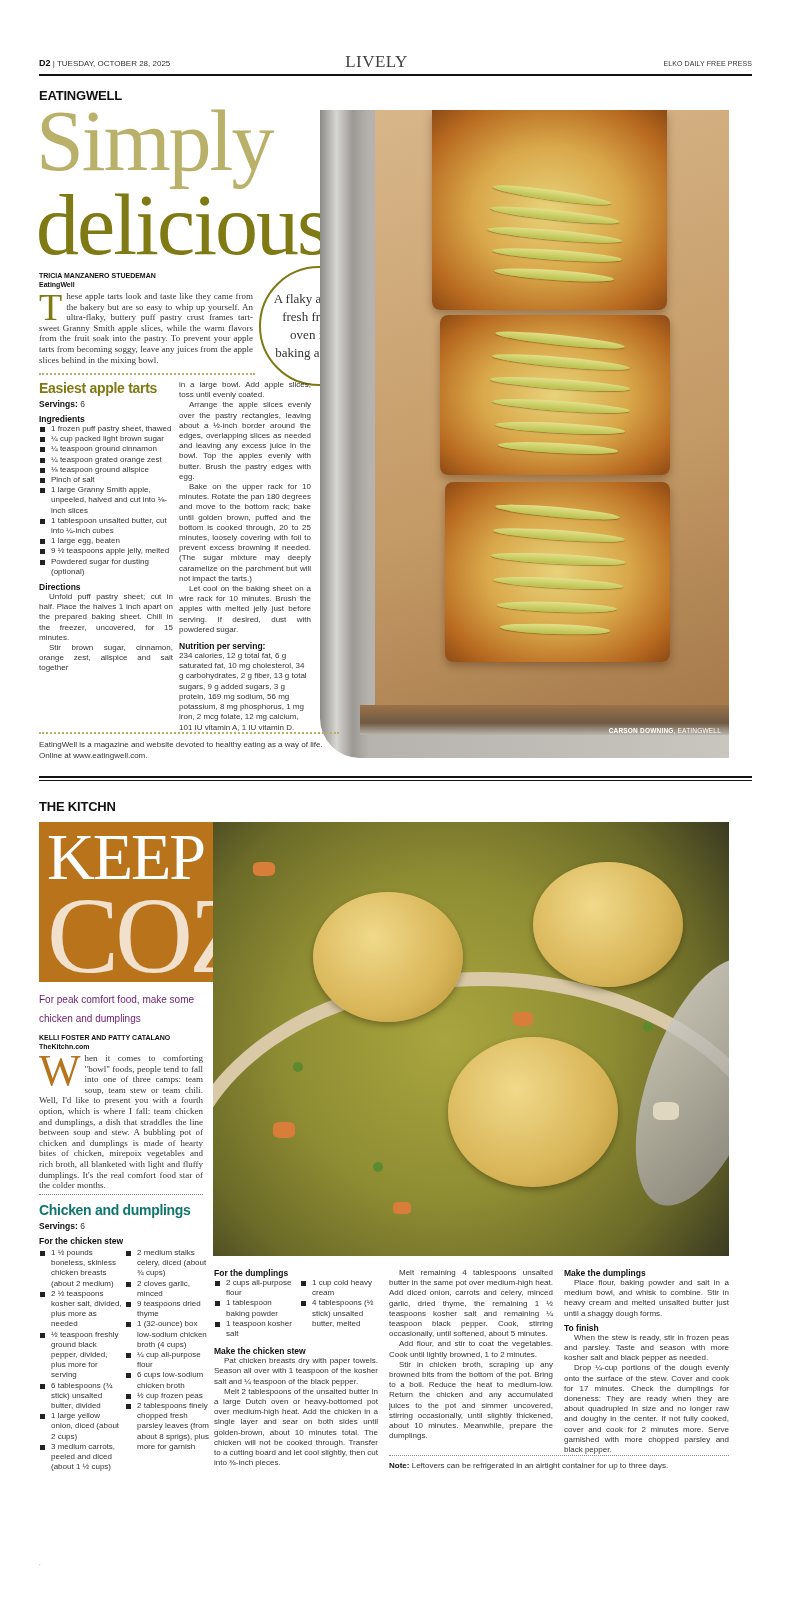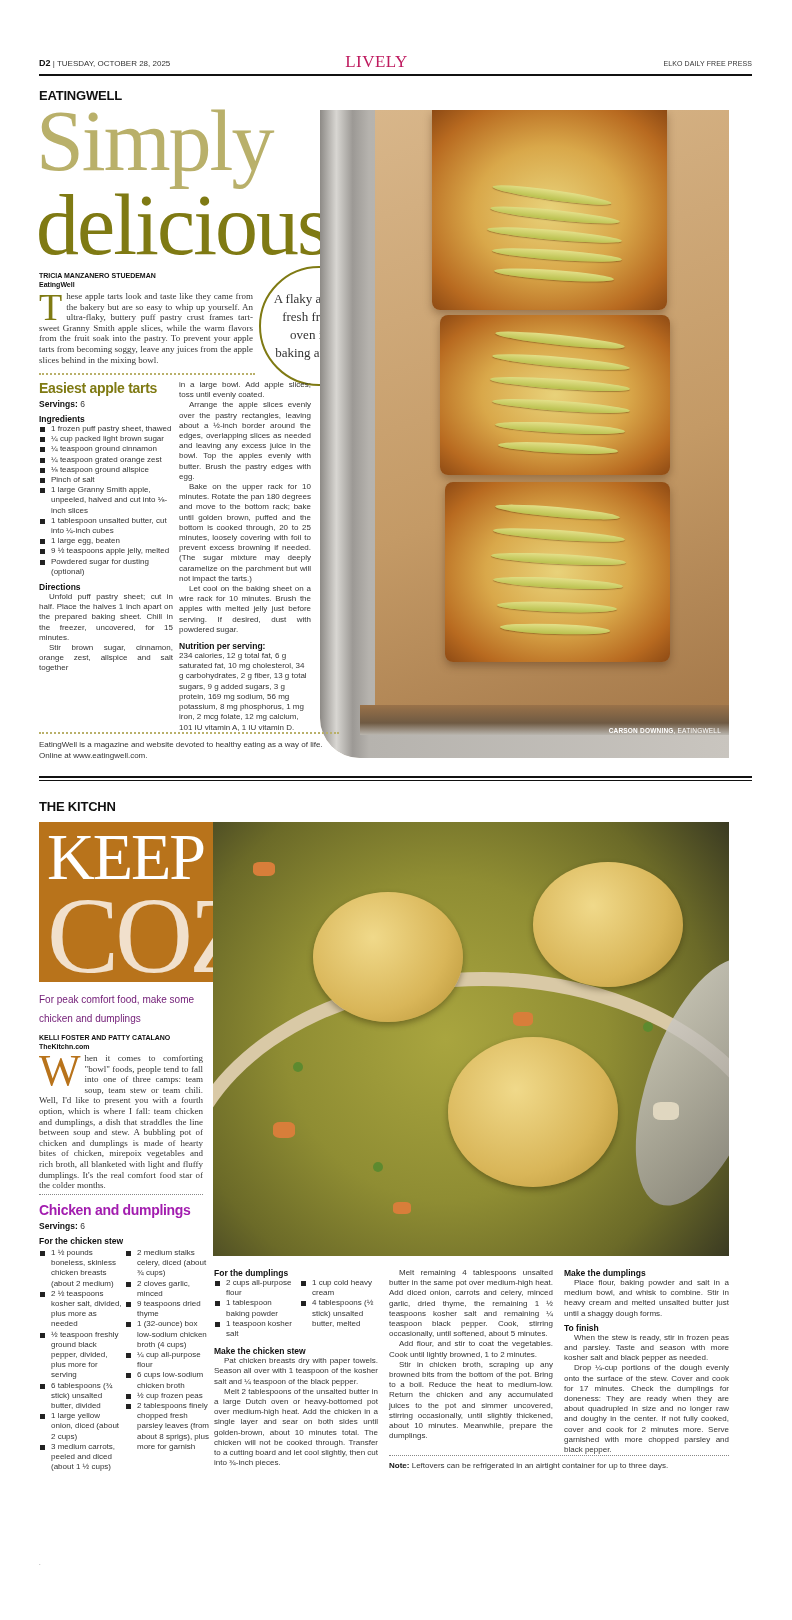--- a/index.html
+++ b/index.html
@@ -4,21 +4,21 @@
 <style>
   * { box-sizing: border-box; margin: 0; padding: 0; }
   html, body { width: 792px; height: 1620px; background: #ffffff; overflow: hidden; }
   body { position: relative; font-family: "Liberation Sans", sans-serif; color: #222; }
 
   .abs { position: absolute; }
 
   
   .masthead-left { left: 39px; top: 58px; font-size: 8px; color: #333; font-family: "Liberation Sans", sans-serif; }
   .masthead-left b { font-weight: 700; color: #111; font-size: 9px; }
-  .masthead-center { left: 0; width: 753px; top: 52px; text-align: center; font-family: "Liberation Serif", serif; font-size: 17px; letter-spacing: 0.5px; color: #be185d; }
+  .masthead-center { left: 0; width: 753px; top: 52px; text-align: center; font-family: "Liberation Serif", serif; font-size: 17px; letter-spacing: 0.5px; color: #404040; }
   .masthead-right { right: 40px; top: 60px; font-size: 7px; color: #333; letter-spacing: 0.1px; }
   .rule-top { left: 39px; top: 74px; width: 713px; height: 2px; background: #111; }
 
   .section-label { font-family: "Liberation Sans", sans-serif; font-weight: 700; font-size: 13px; color: #111; letter-spacing: -0.2px; }
 
   
   .title-simply { left: 36px; top: 96px; font-family: "Liberation Serif", serif; font-size: 86px; line-height: 90px; color: #b9b06a; letter-spacing: -2px; }
   .title-delicious { left: 36px; top: 180px; font-family: "Liberation Serif", serif; font-size: 86px; line-height: 90px; color: #7f7a13; letter-spacing: -2px; }
 
   .byline { font-family: "Liberation Sans", sans-serif; font-weight: 700; font-size: 7px; color: #111; line-height: 9px; }
@@ -30,21 +30,21 @@
 
   .dropcap-olive { float: left; font-family: "Liberation Serif", serif; font-size: 38px; line-height: 30px; color: #7f7a13; margin: 1px 4px 0 0; }
   .dropcap-orange { float: left; font-family: "Liberation Serif", serif; font-size: 44px; line-height: 34px; color: #b8731b; margin: 1px 4px 0 0; }
 
   .pull-circle { left: 259px; top: 266px; width: 120px; height: 120px; border-radius: 50%; border: 2px solid #7f7a13; background: #fff; display: flex; align-items: center; justify-content: center; text-align: center; font-family: "Liberation Serif", serif; font-size: 13px; line-height: 18px; color: #333; padding: 6px 12px; }
 
   .dotted-olive { height: 0; border-top: 2px dotted #b9b06a; }
   .dotted-grey { height: 0; border-top: 1px dotted #888; }
 
   .recipe-title-olive { font-family: "Liberation Sans", sans-serif; font-weight: 700; font-size: 14px; color: #7f7a13; letter-spacing: -0.3px; }
-  .recipe-title-orange { font-family: "Liberation Sans", sans-serif; font-weight: 700; font-size: 14px; color: #a21caf; letter-spacing: -0.3px; }
+  .recipe-title-orange { font-family: "Liberation Sans", sans-serif; font-weight: 700; font-size: 14px; color: #0f766e; letter-spacing: -0.3px; }
   .sub-h { font-family: "Liberation Sans", sans-serif; font-weight: 700; font-size: 8.5px; color: #111; }
   .servings { font-family: "Liberation Sans", sans-serif; font-size: 8.5px; color: #333; }
   .servings b { color: #111; }
 
   ul.ing { list-style: none; font-family: "Liberation Sans", sans-serif; font-size: 8px; line-height: 10.2px; color: #333; }
   ul.ing li { position: relative; padding-left: 12px; }
   ul.ing li::before { content: ""; position: absolute; left: 1px; top: 3px; width: 5px; height: 5px; background: #222; }
 
   
   .tart-photo { left: 320px; top: 110px; width: 409px; height: 648px; background: #c3bdb3; overflow: hidden; border-radius: 0 0 0 40px; }

